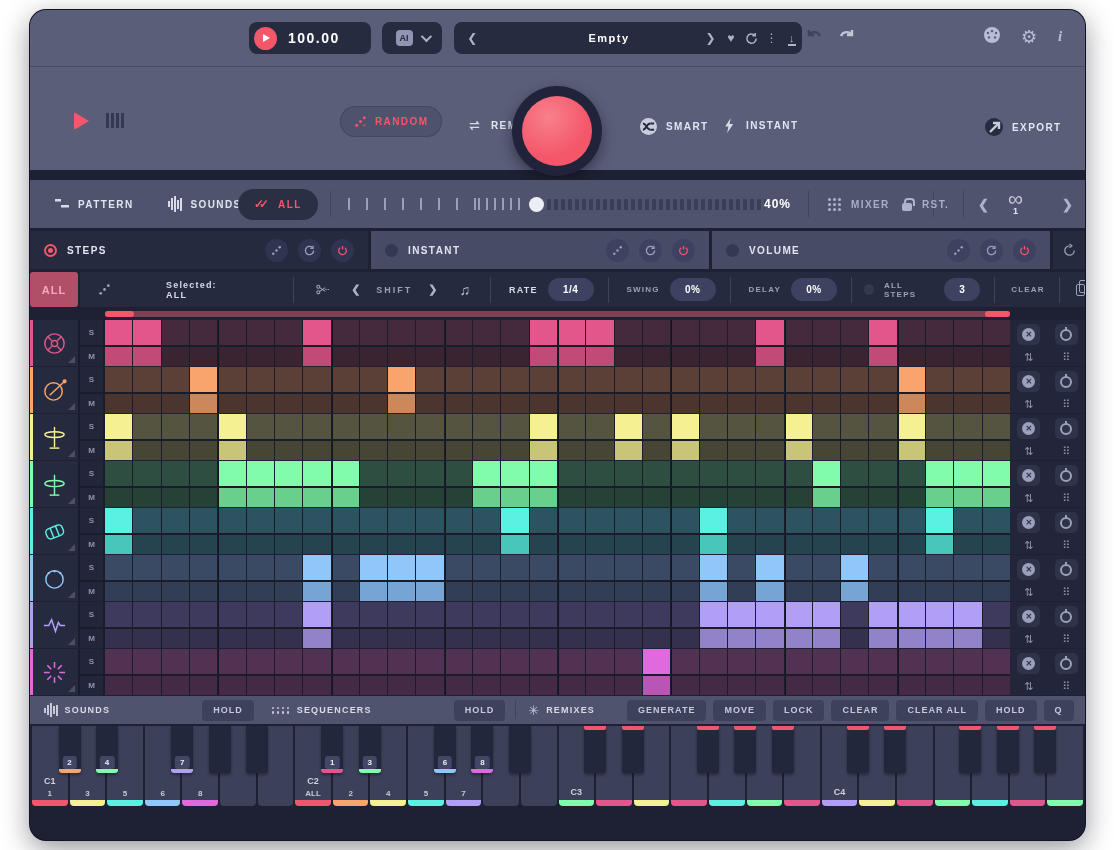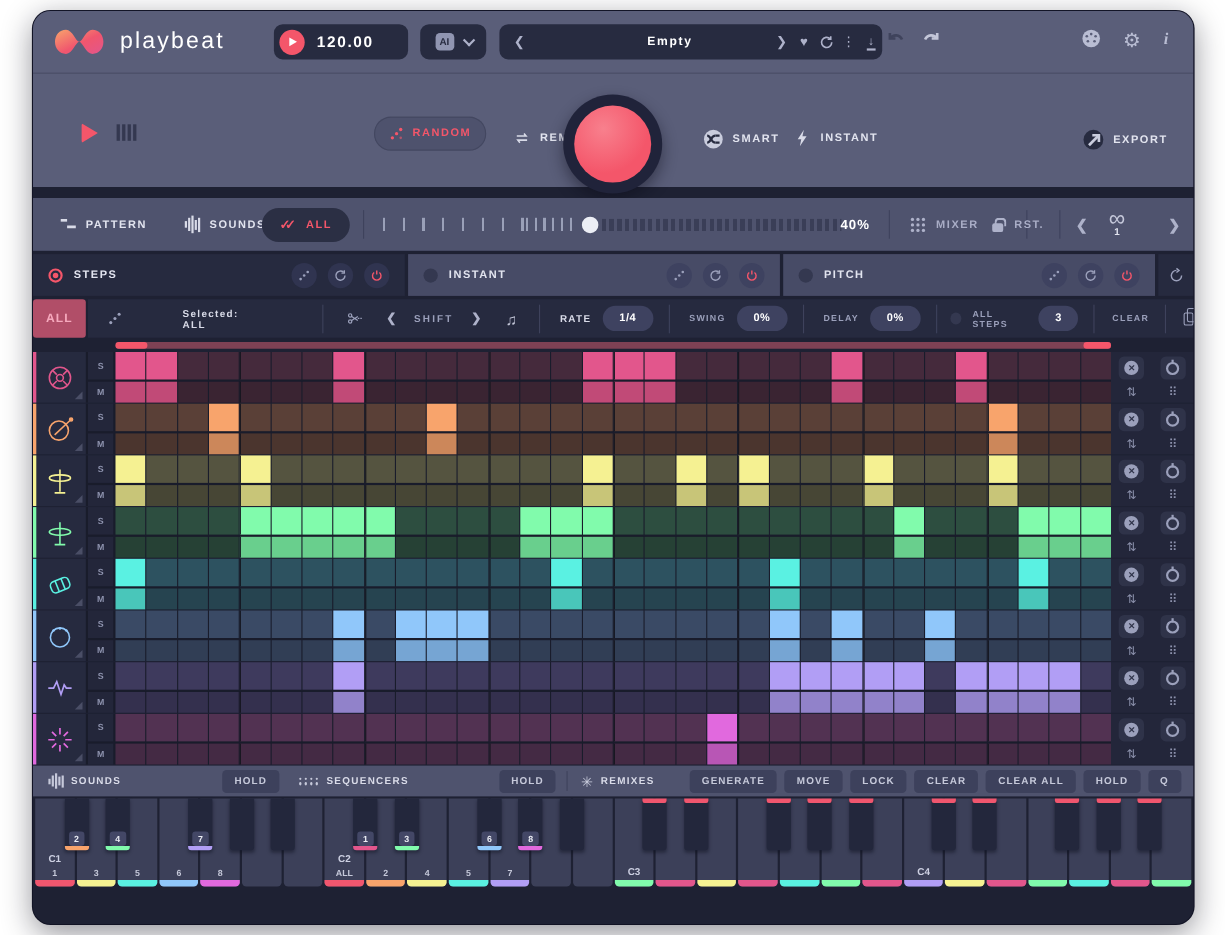--- a/index.html
+++ b/index.html
@@ -135,39 +135,26 @@
   .bk-badge { position: absolute; bottom: 4px; left: 50%; transform: translateX(-50%); background: #434766; color: #eceef5; font-size: 8px; font-weight: bold; padding: 2px 5px; border-radius: 3px; }
   .bk-stripe { position: absolute; bottom: 0; left: 0; right: 0; height: 4px; border-radius: 0 0 3px 3px; }
   .bk-cap { position: absolute; top: 0; left: 0; right: 0; height: 4px; border-radius: 0 0 2px 2px; }
 </style>
 </head>
 <body>
 
 <div class="plugin">
 
   <div class="hdr">
-    <div class="logo">
-      <svg viewBox="0 0 48 30">
-        <defs>
-            <linearGradient id="lg" x1="0" y1="0" x2="1" y2="1">
-          <stop offset="0" stop-color="#f8a46c"></stop>
-              <stop offset=".55" stop-color="#f0566e"></stop>
-              <stop offset="1" stop-color="#e2568c"></stop>
-        </linearGradient>
-          </defs>
-        <path d="M12 4c6 0 9 11 12 11S30 4 36 4s10 5 10 11-4 11-10 11-9-11-12-11-6 11-12 11S2 21 2 15 6 4 12 4z" fill="url(#lg)"></path>
-      </svg>
-      <span class="logo-text">playbeat</span>
-    </div>
 
     <div class="transport">
       <span class="play-circle">
           <i></i>
         </span>
-      <span class="bpm">120.00</span>
+      <span class="bpm">100.00</span>
     </div>
 
     <div class="ai-box">
       <span class="ai-badge">AI</span>
       <span class="chev-down"></span>
     </div>
 
     <div class="preset">
       <span class="pico" style="margin-left:8px">❮</span>
       <span class="preset-name">Empty</span>
@@ -391,21 +378,21 @@
         </span>
         <span class="mini-btn pwr">
           <svg viewBox="0 0 12 12" fill="none" stroke="currentColor" stroke-width="1.4">
             <path d="M3.4 3a4.2 4.2 0 1 0 5.2 0"></path>
             <line x1="6" y1="1" x2="6" y2="5"></line>
           </svg>
         </span>
       </div>
       <div class="tab">
         <span class="led"></span>
-        <span class="lbl t-label">PITCH</span>
+        <span class="lbl t-label">VOLUME</span>
         <span class="mini-btn">
           <svg viewBox="0 0 12 12" fill="currentColor">
             <circle cx="2.5" cy="9.5" r="1.3"></circle>
             <circle cx="6" cy="6" r="1.3"></circle>
             <circle cx="9.5" cy="2.5" r="1.3"></circle>
           </svg>
         </span>
         <span class="mini-btn">
           <svg viewBox="0 0 12 12" fill="none" stroke="currentColor" stroke-width="1.4">
             <path d="M10.5 6a4.5 4.5 0 1 1-1.4-3.2"></path>

